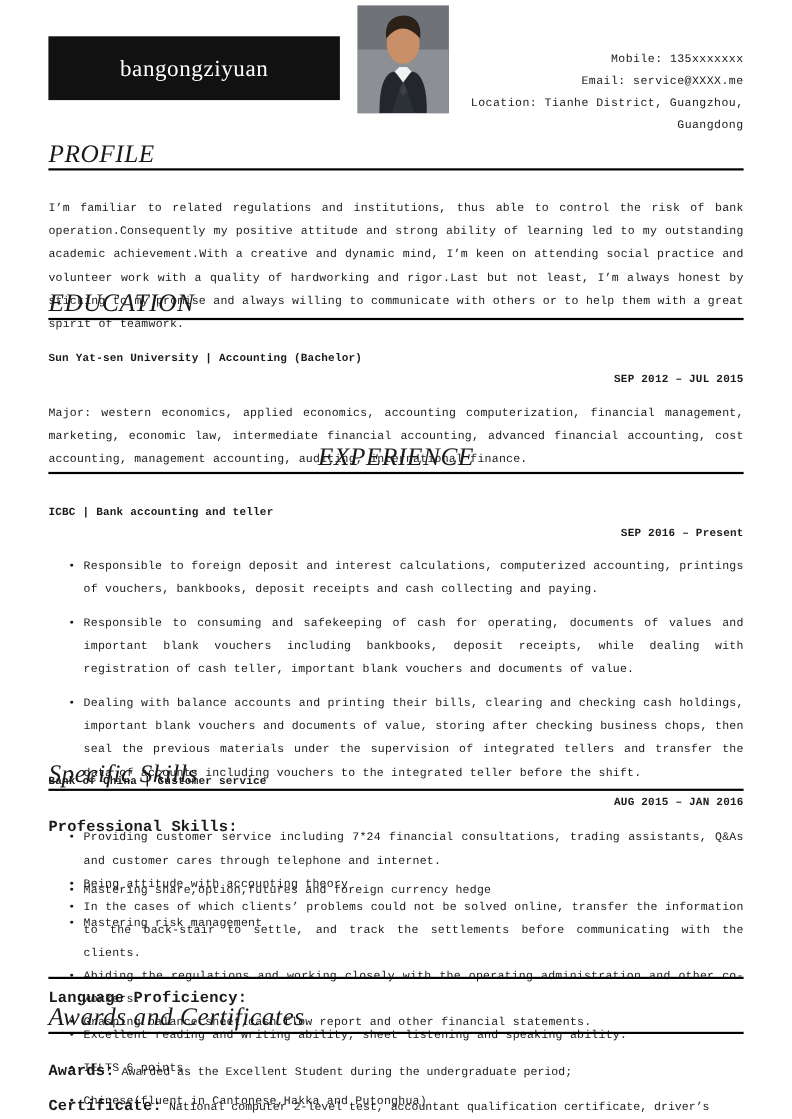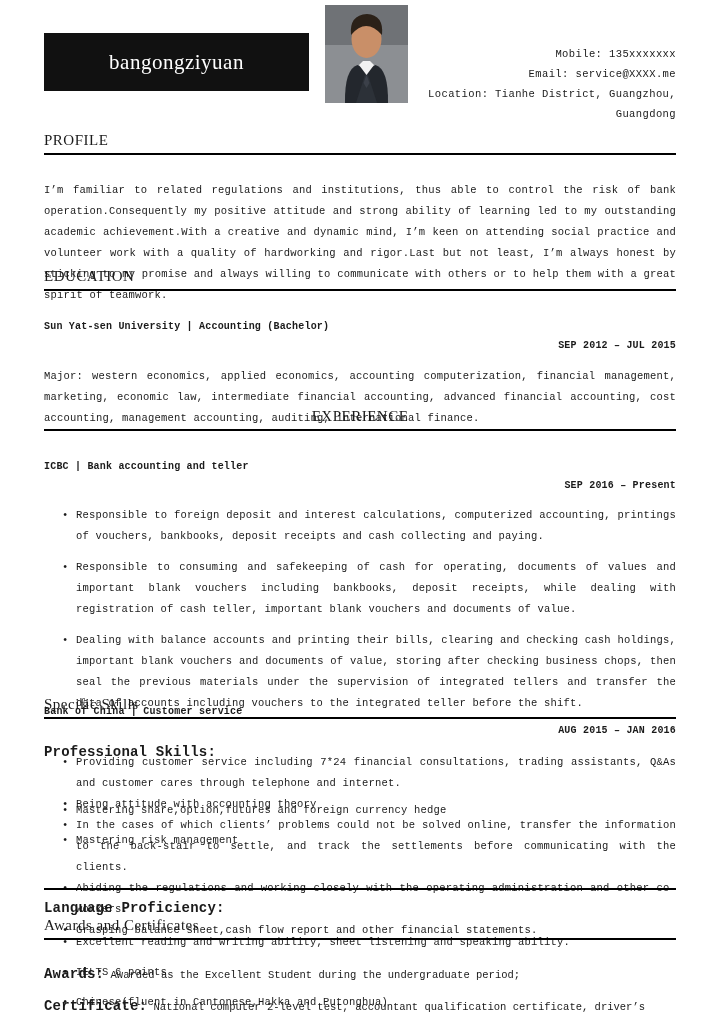--- a/index.html
+++ b/index.html
@@ -61,25 +61,26 @@
     width: 290px;
     text-align: right;
     font-size: 10.5px;
     line-height: 20px;
     letter-spacing: 0.4px;
   }
   .contact div { white-space: nowrap; }
   .contact .loc { white-space: normal; }
   .section-title {
     font-family: "Liberation Serif", serif;
-    font-size: 15px;
+    font-size: 23px;
     letter-spacing: 0.5px;
     margin: 0;
     padding: 0;
     line-height: 20px;
+    font-style: italic;
   }
   .rule {
     border: 0;
     border-top: 1px solid #000;
     margin: 3px 0 0 0;
   }
   .rule.thick {
     border-top: 2px solid #000;
   }
   p.body-text {

